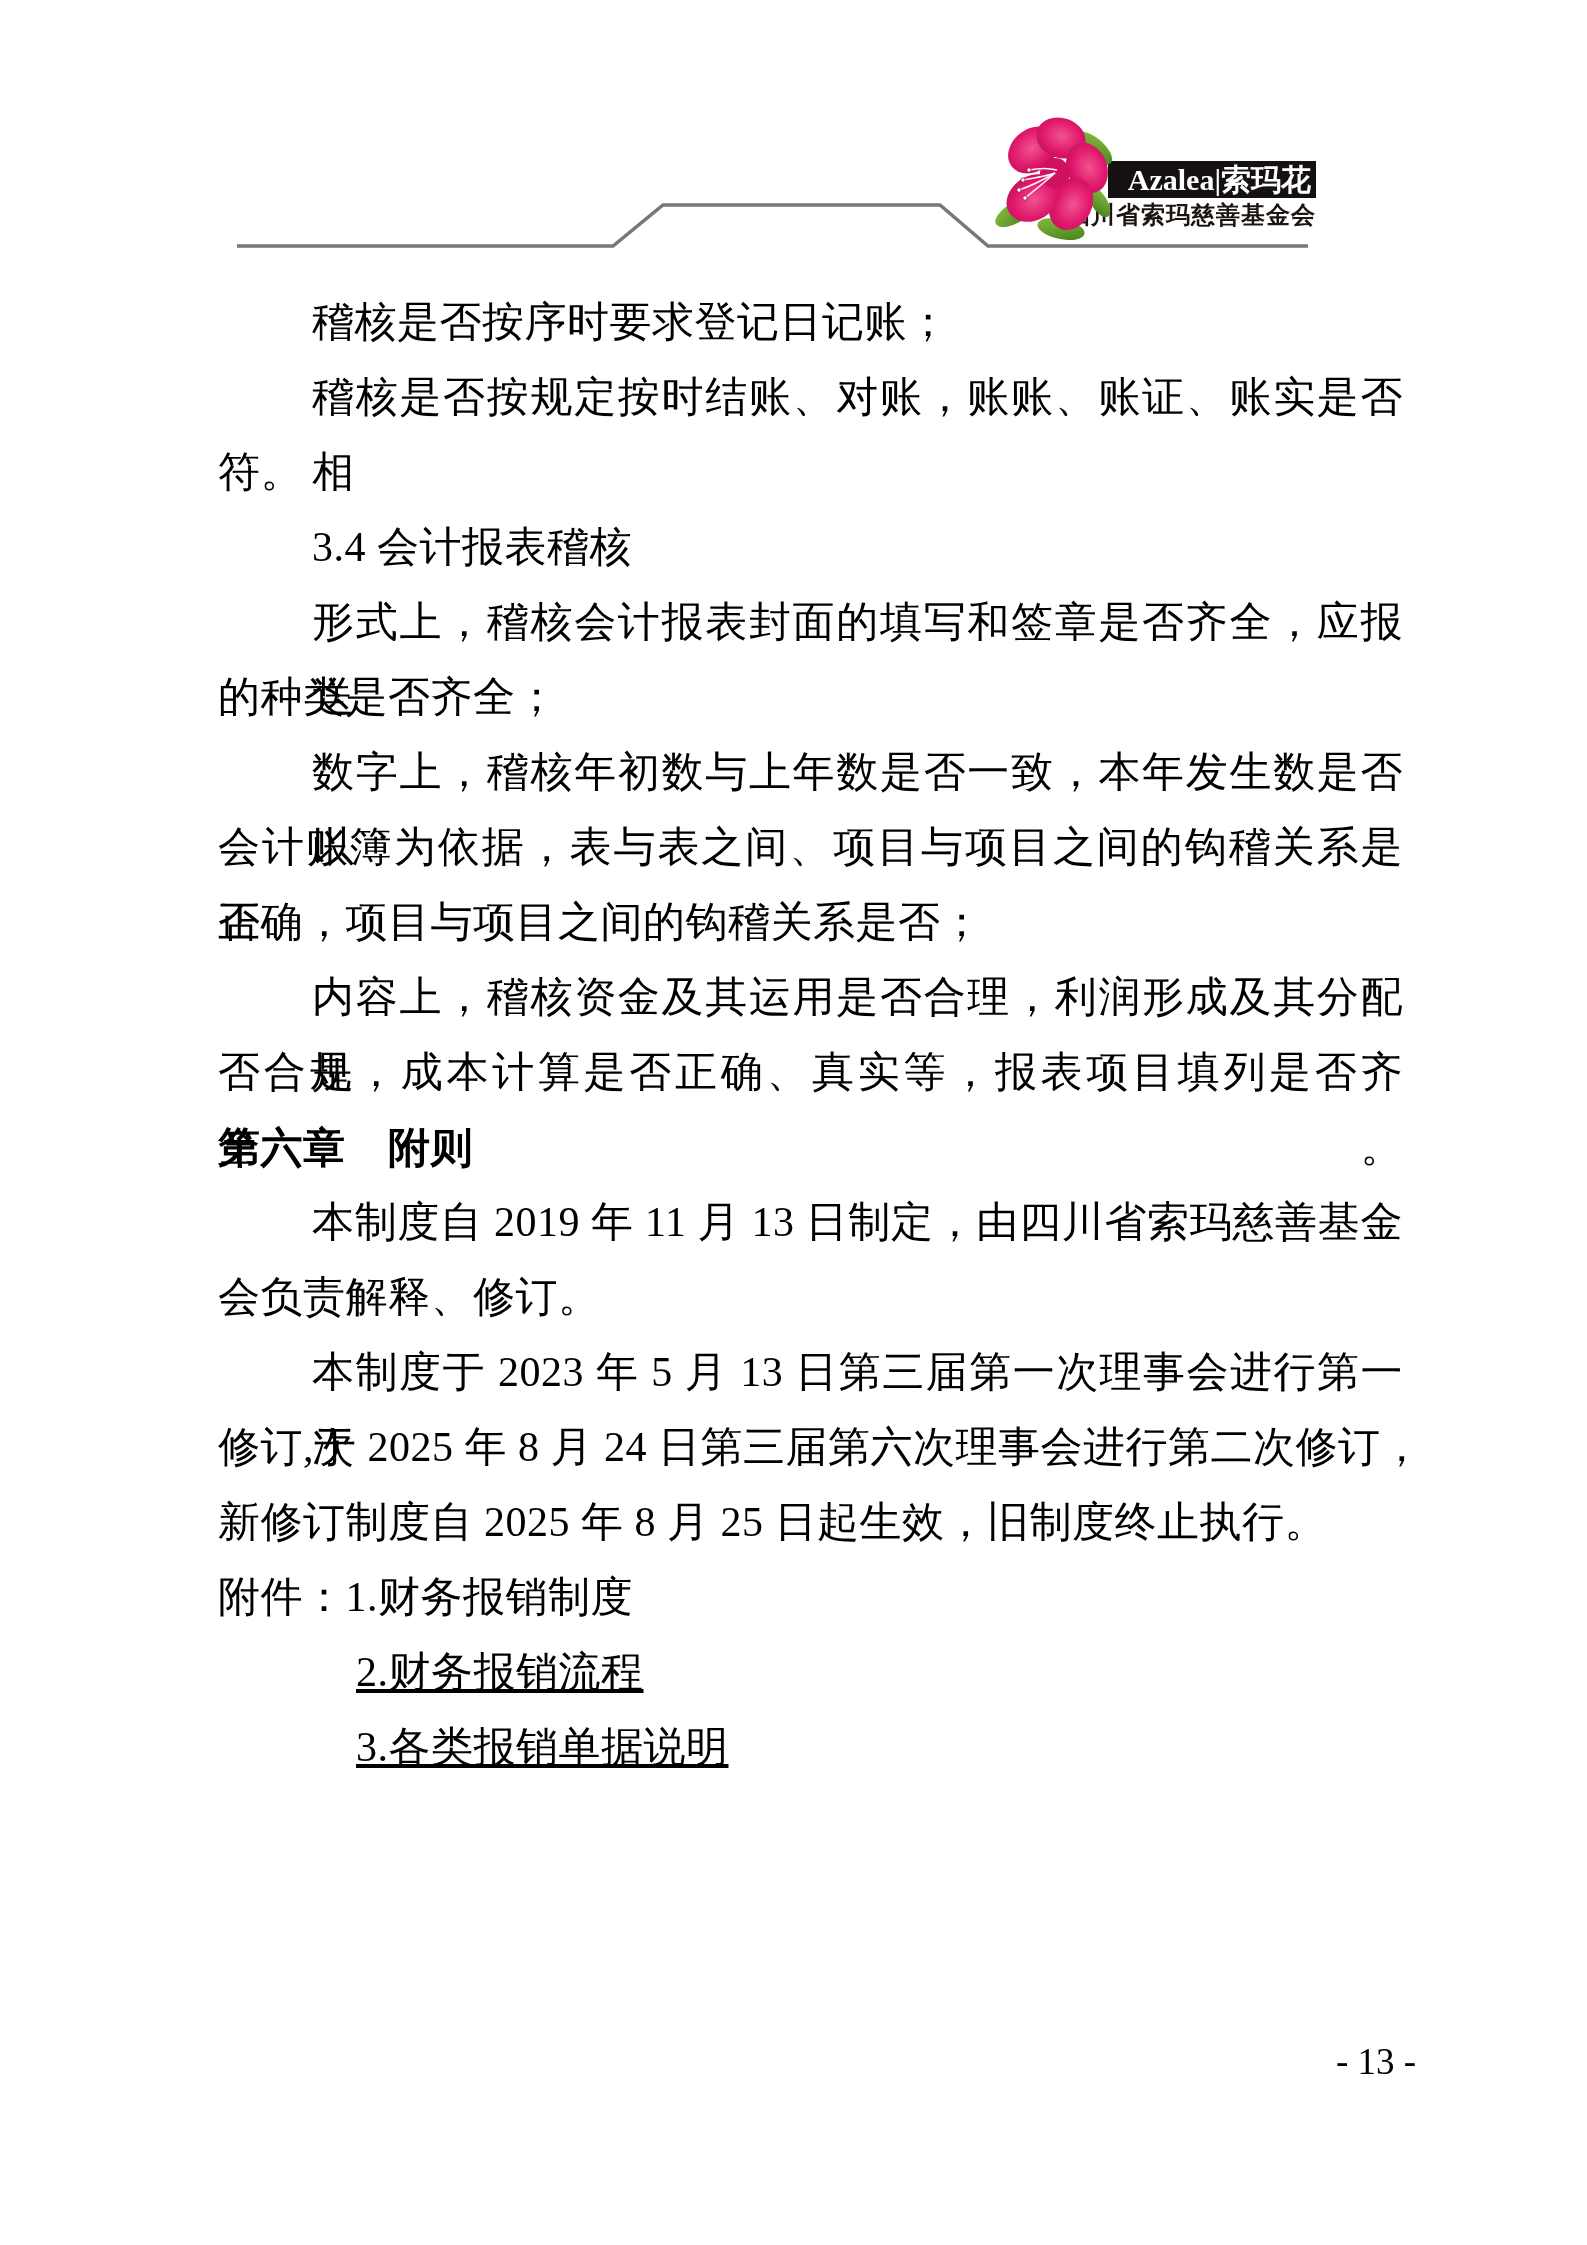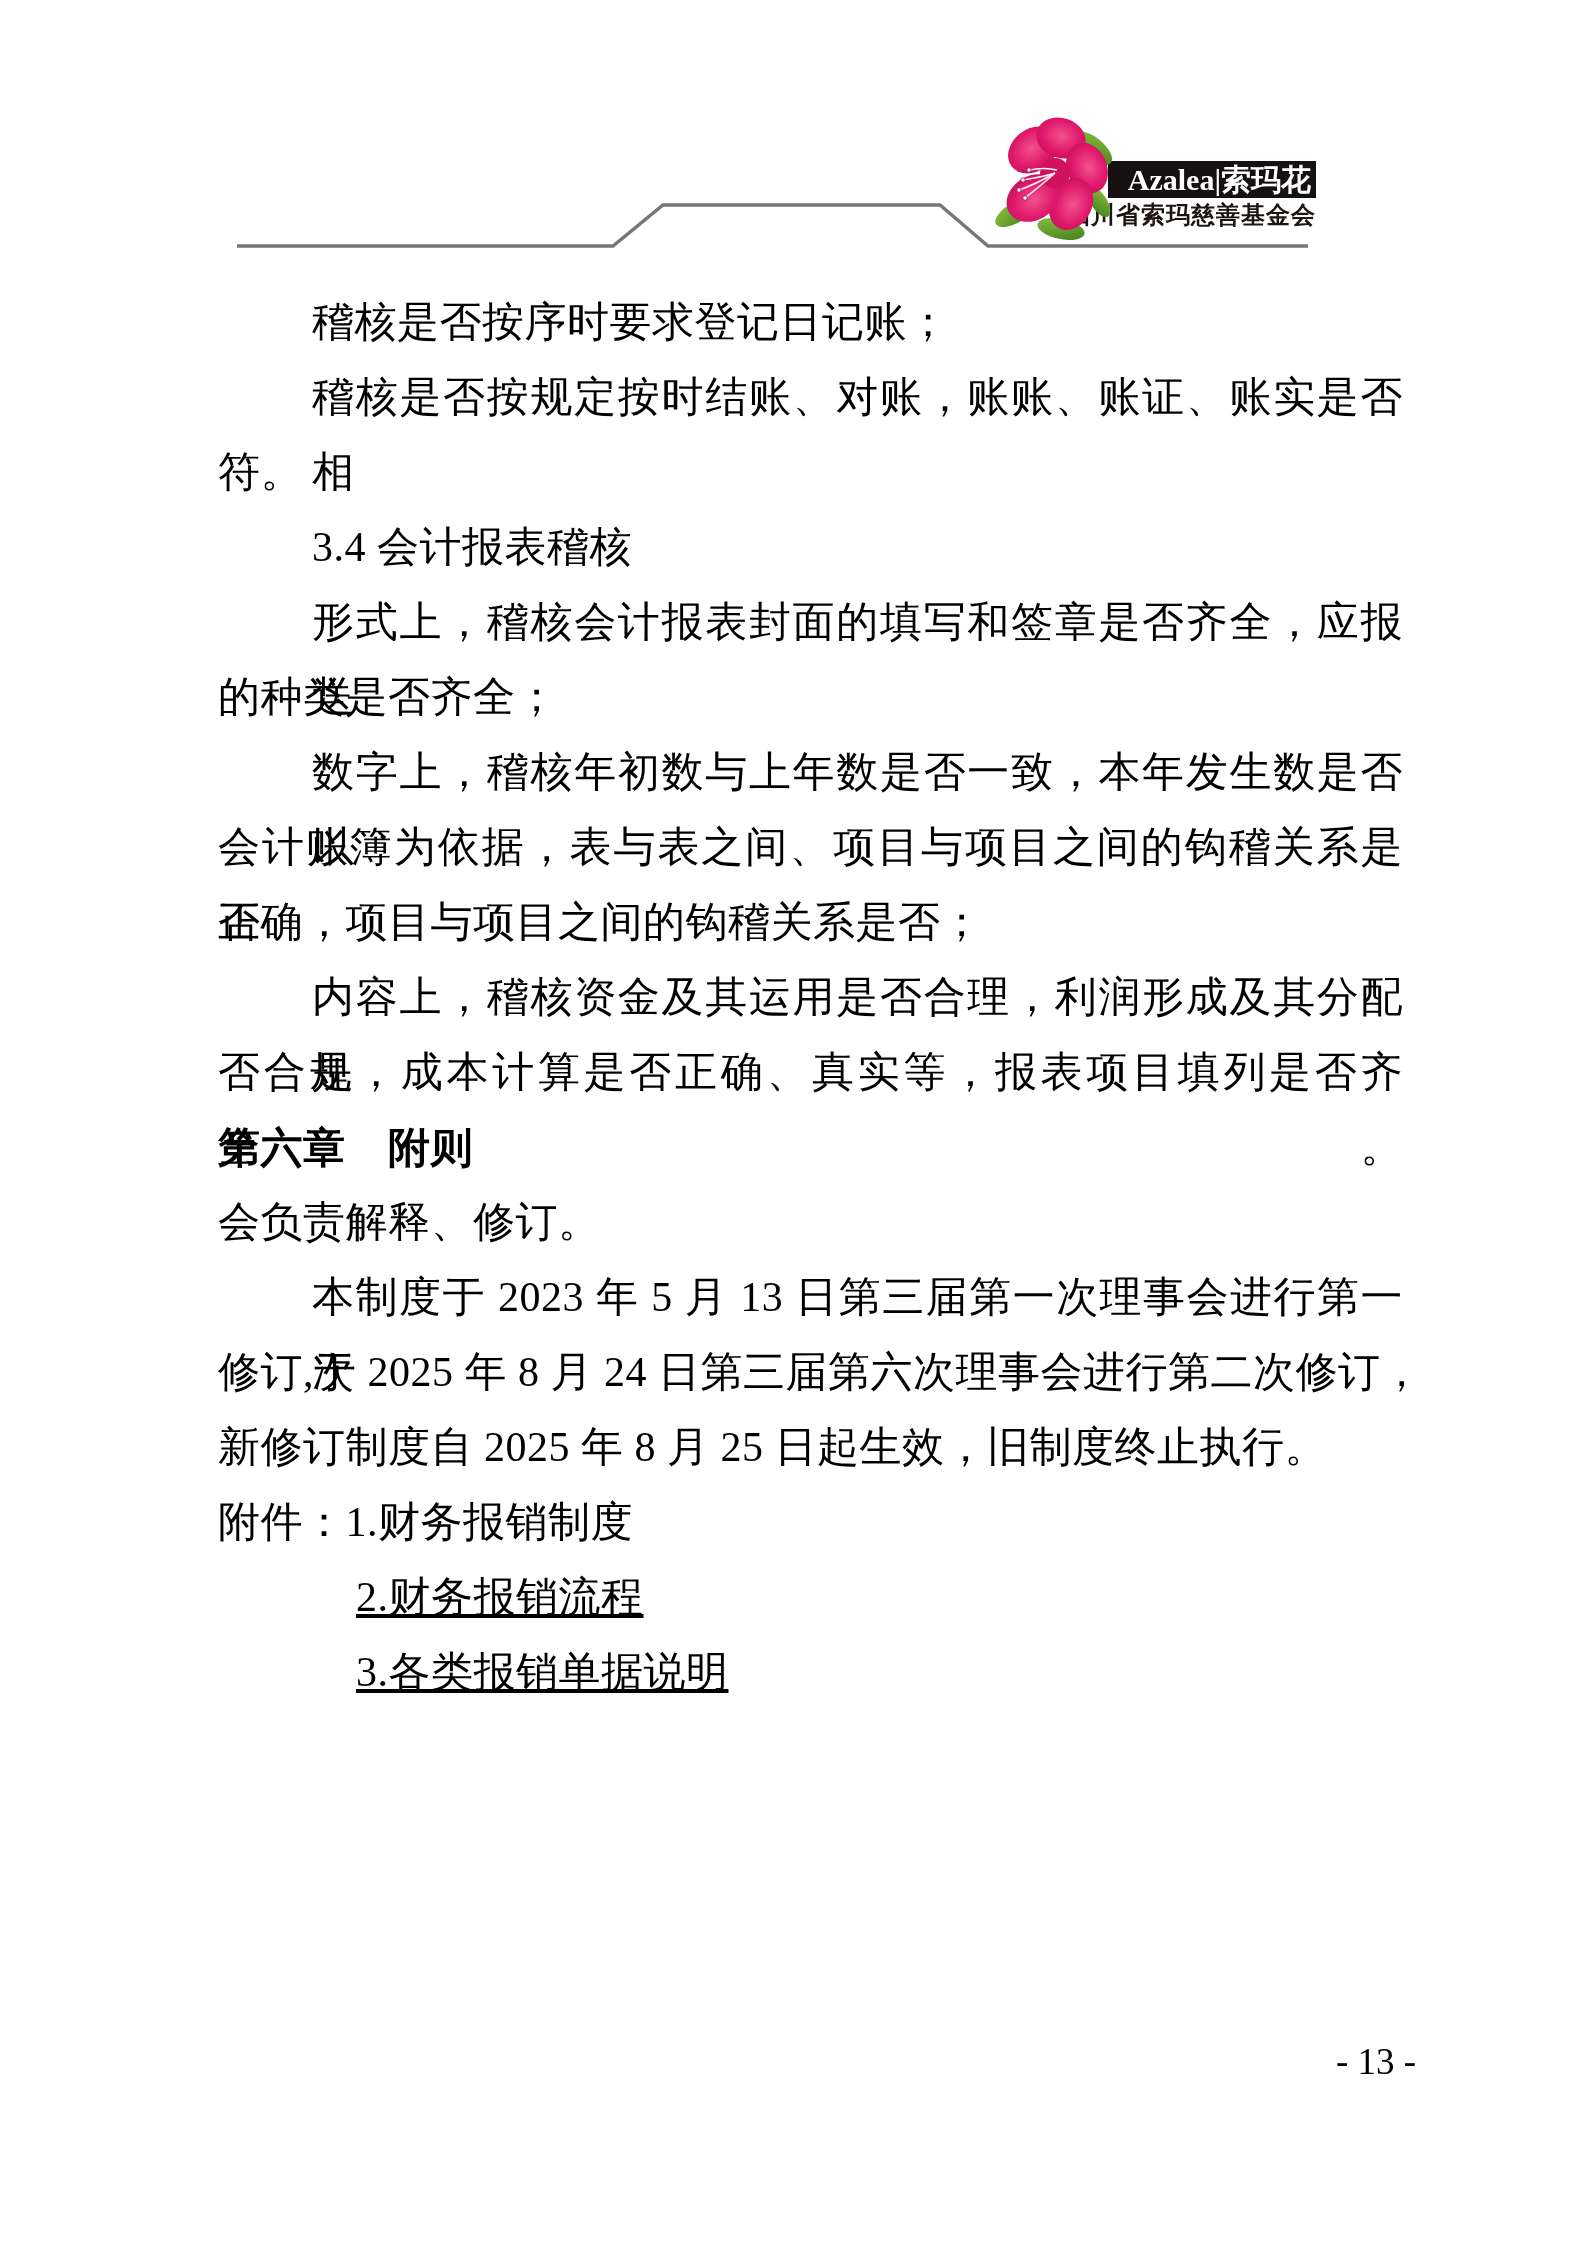--- a/index.html
+++ b/index.html
@@ -153,20 +153,21 @@
       <div class="line nw">符。</div>
       <div class="line i1 nw">3.4 会计报表稽核</div>
       <div class="line i1 j">形式上，稽核会计报表封面的填写和签章是否齐全，应报送</div>
       <div class="line nw">的种类是否齐全；</div>
       <div class="line i1 j">数字上，稽核年初数与上年数是否一致，本年发生数是否以</div>
       <div class="line j">会计账簿为依据，表与表之间、项目与项目之间的钩稽关系是否</div>
       <div class="line nw">正确，项目与项目之间的钩稽关系是否；</div>
       <div class="line i1 j">内容上，稽核资金及其运用是否合理，利润形成及其分配是</div>
       <div class="line j">否合规，成本计算是否正确、真实等，报表项目填列是否齐全。</div>
       <div class="line heading nw">第六章　附则</div>
+      <div class="line i1 j">本制度自 2019 年 11 月 13 日制定，由四川省索玛慈善基金</div>
       <div class="line nw">会负责解释、修订。</div>
       <div class="line i1 j">本制度于 2023 年 5 月 13 日第三届第一次理事会进行第一次</div>
       <div class="line nw">修订,于 2025 年 8 月 24 日第三届第六次理事会进行第二次修订，</div>
       <div class="line nw">新修订制度自 2025 年 8 月 25 日起生效，旧制度终止执行。</div>
       <div class="line nw">附件：1.财务报销制度</div>
       <div class="line i2 nw">2.财务报销流程</div>
       <div class="line i2 nw">3.各类报销单据说明</div>
     </div>
 
   <div class="page-number">- 13 -</div>

